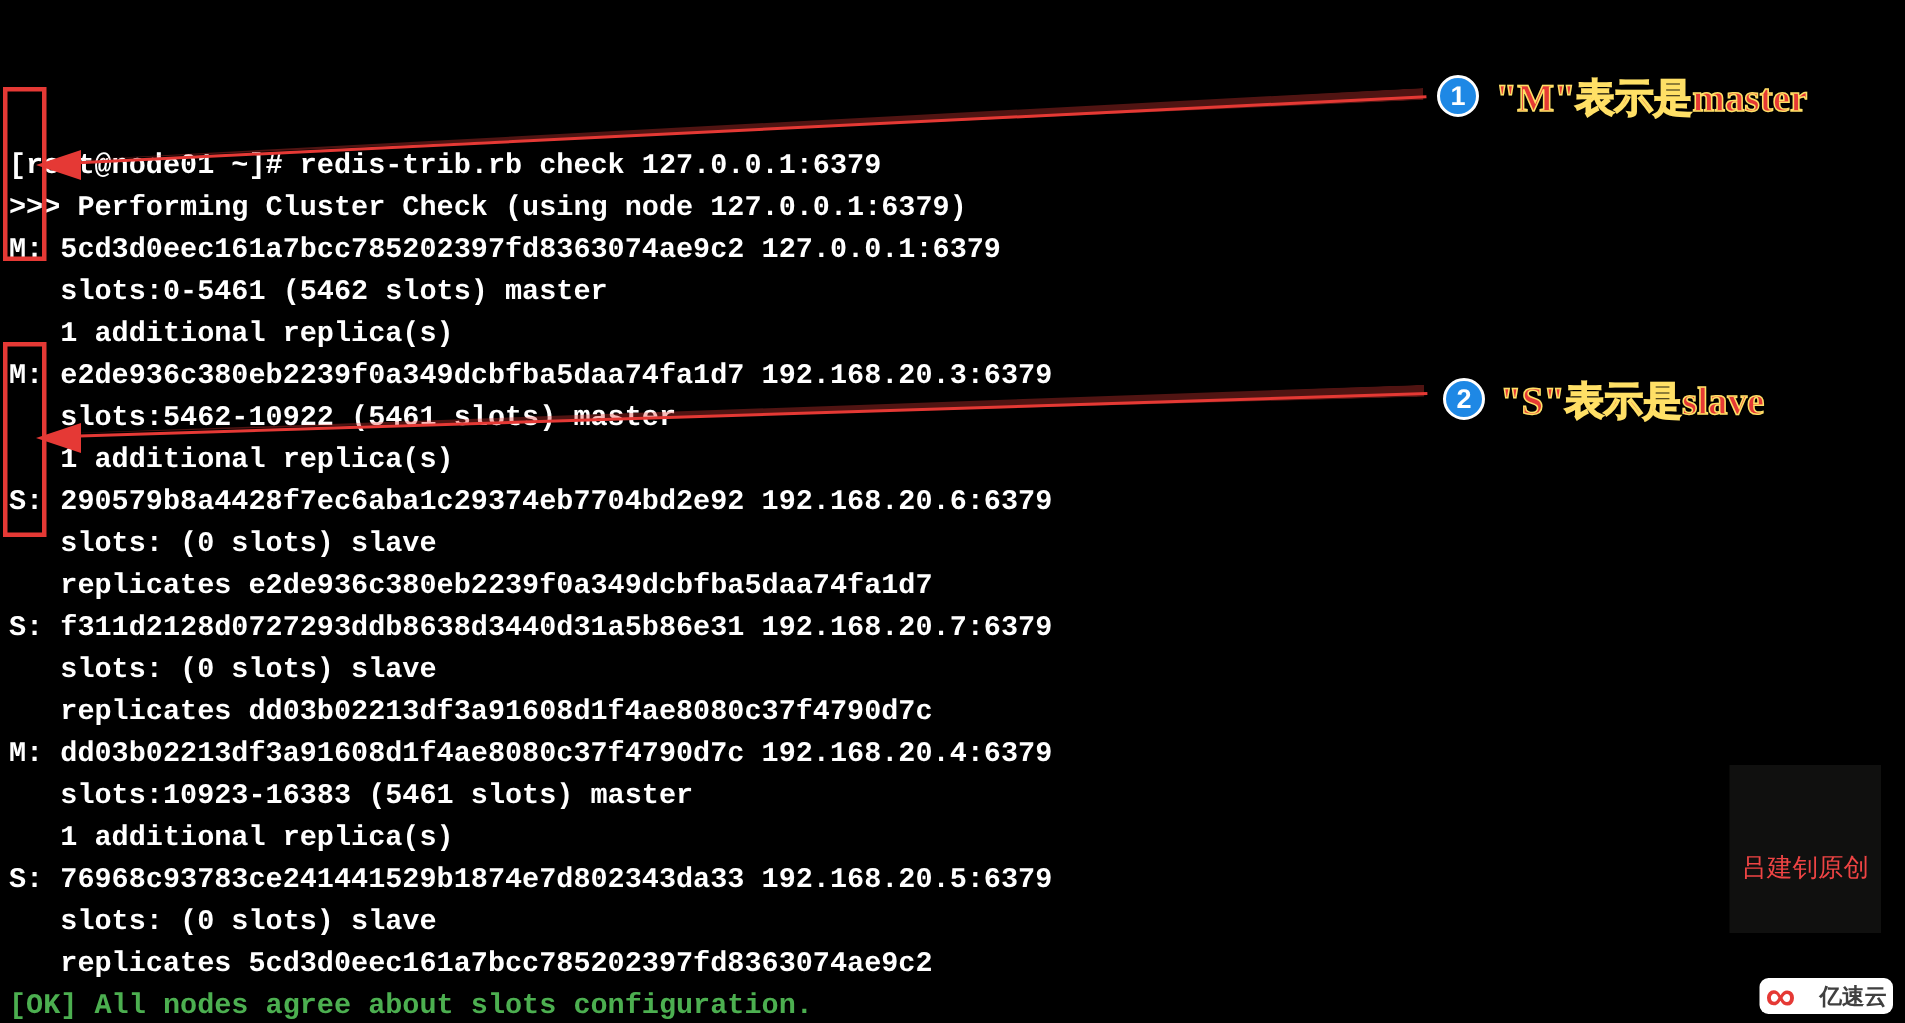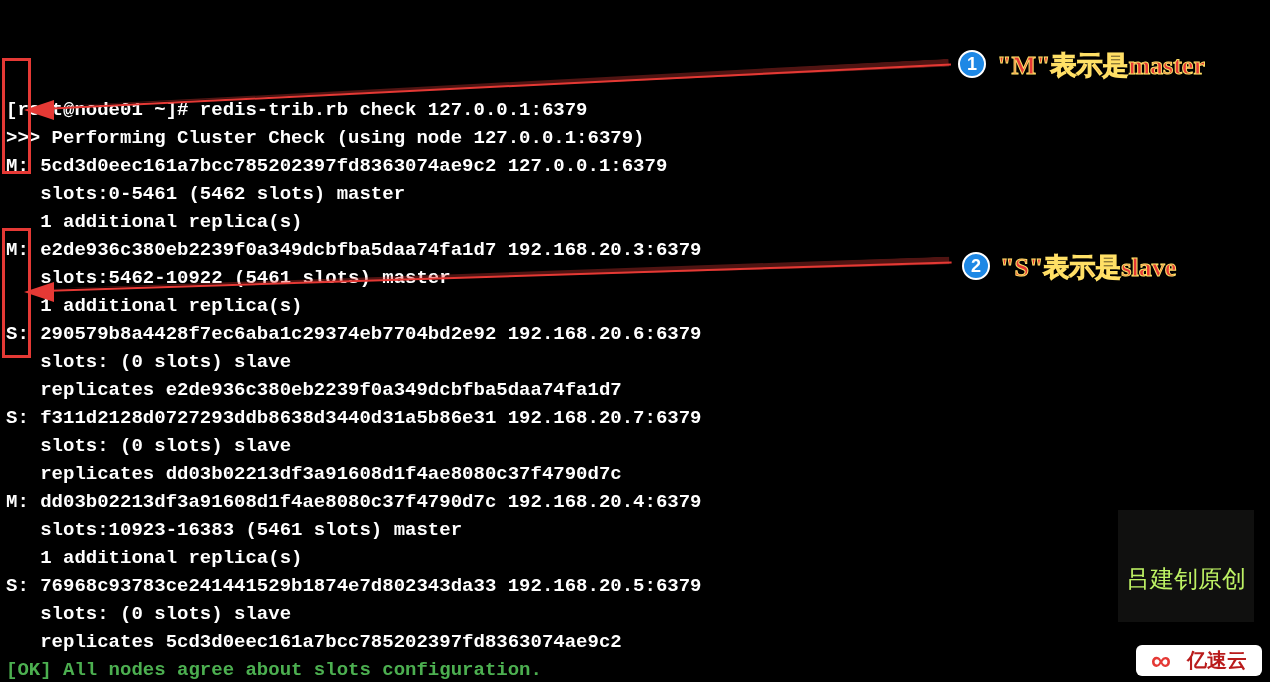--- a/index.html
+++ b/index.html
@@ -87,41 +87,41 @@
     .badge1 { left: 958px; top: 50px; }
     .anno1 { left: 997px; top: 48px; }
     .badge2 { left: 962px; top: 252px; }
     .anno2 { left: 1000px; top: 250px; }
     .watermark1 {
       position: absolute;
       right: 16px;
       bottom: 60px;
       text-align: center;
       font-family: 'SimSun', serif;
-      color: #bef264;
-      font-size: 24px;
+      color: #ef4444;
+      font-size: 17px;
       font-weight: normal;
       line-height: 26px;
       background: rgba(200,200,190,0.08);
       padding: 4px 8px;
       z-index: 3;
     }
     .watermark2 {
       position: absolute;
       right: 8px;
       bottom: 6px;
       display: flex;
       align-items: center;
       gap: 6px;
       background: #fff;
-      color: #b91c1c;
-      padding: 2px 15px;
+      color: #404040;
+      padding: 2px 4px;
       border-radius: 6px;
       font-family: 'Microsoft YaHei', Arial, sans-serif;
-      font-size: 20px;
+      font-size: 15px;
       font-weight: bold;
       z-index: 8;
     }
     .yisu-icon {
       width: 30px;
       height: 20px;
       position: relative;
     }
     .yisu-icon::before {
       content: '∞';

